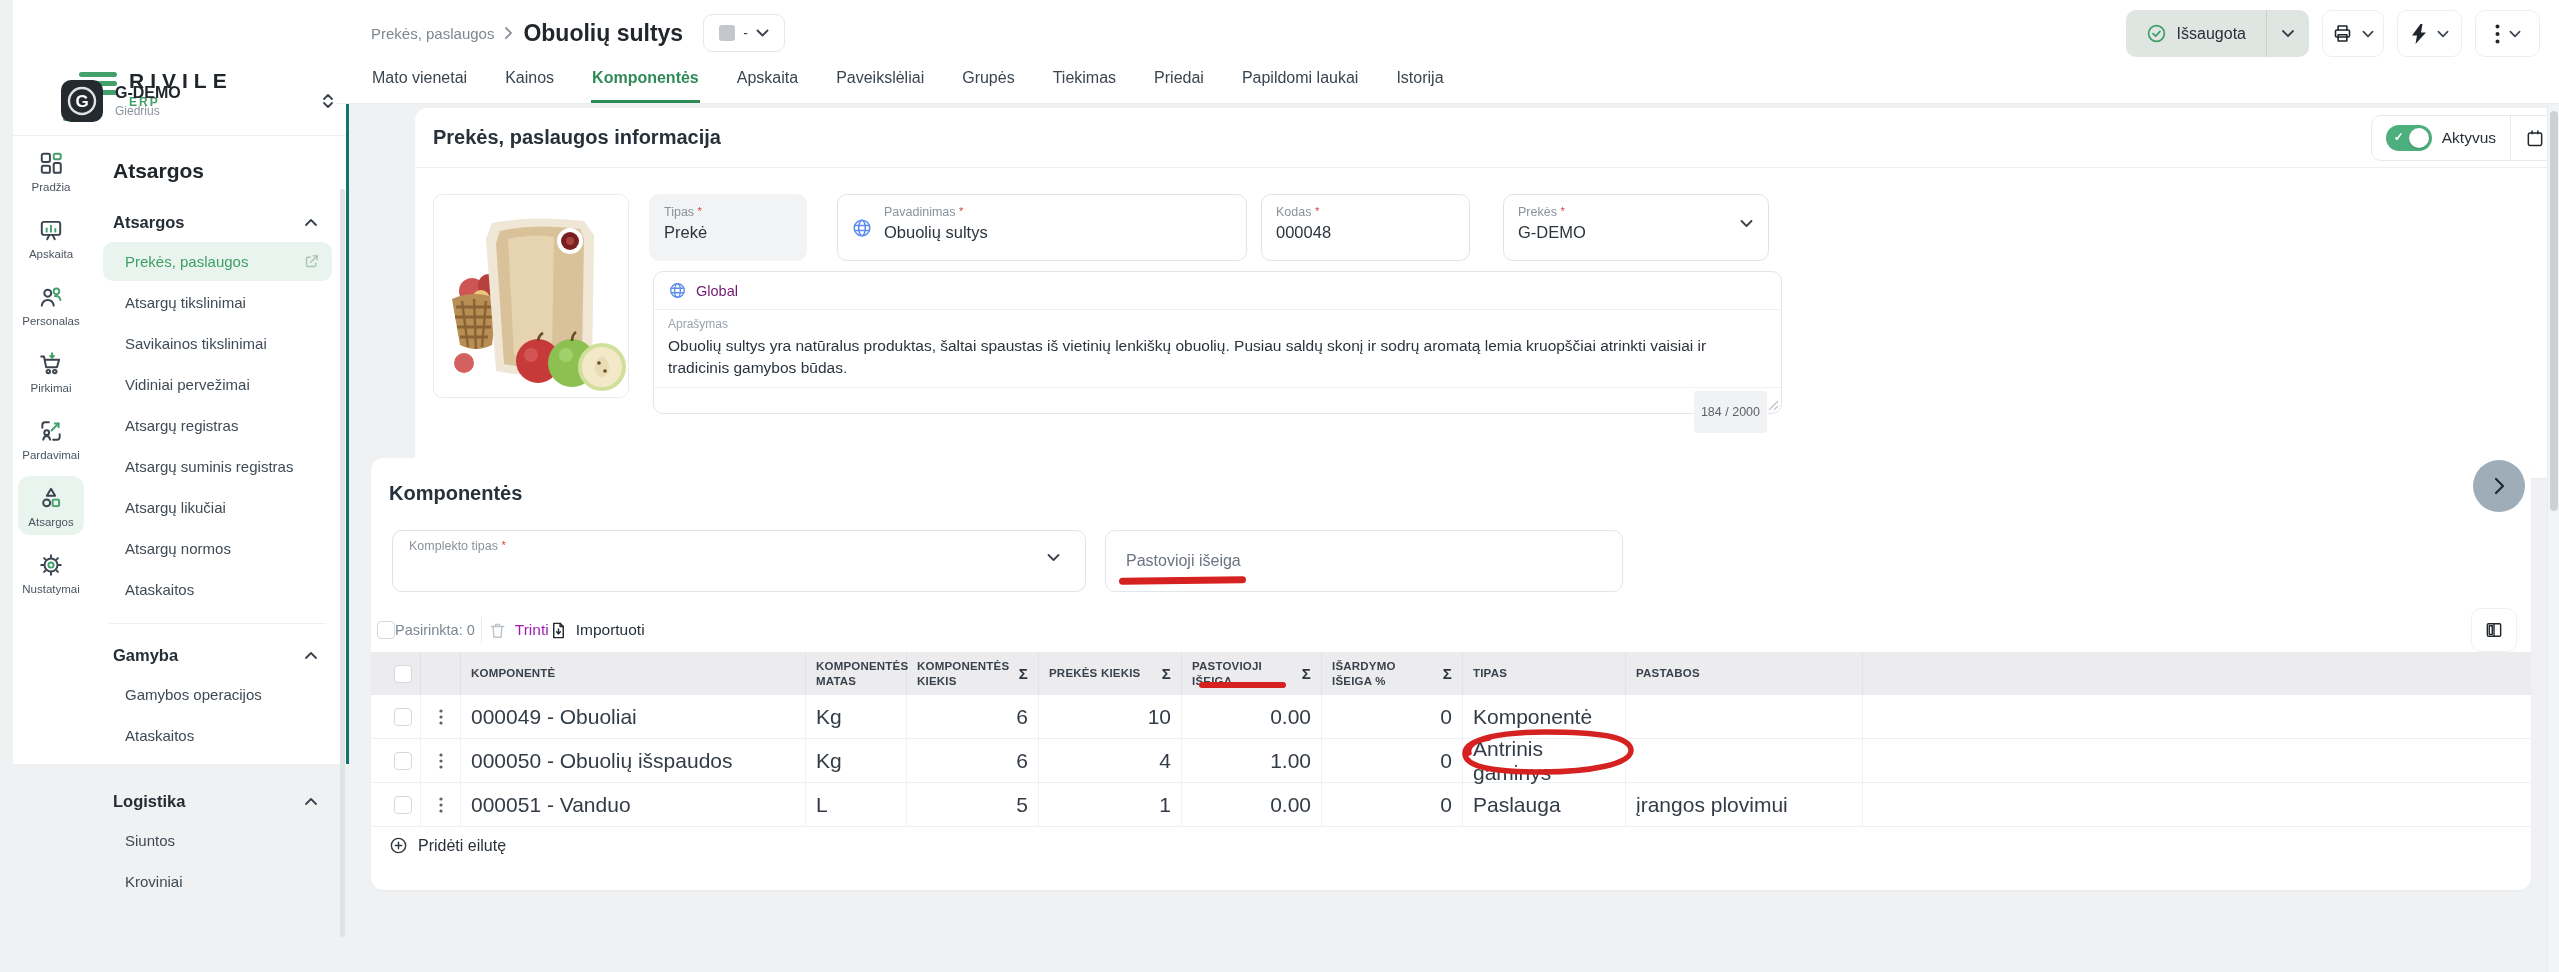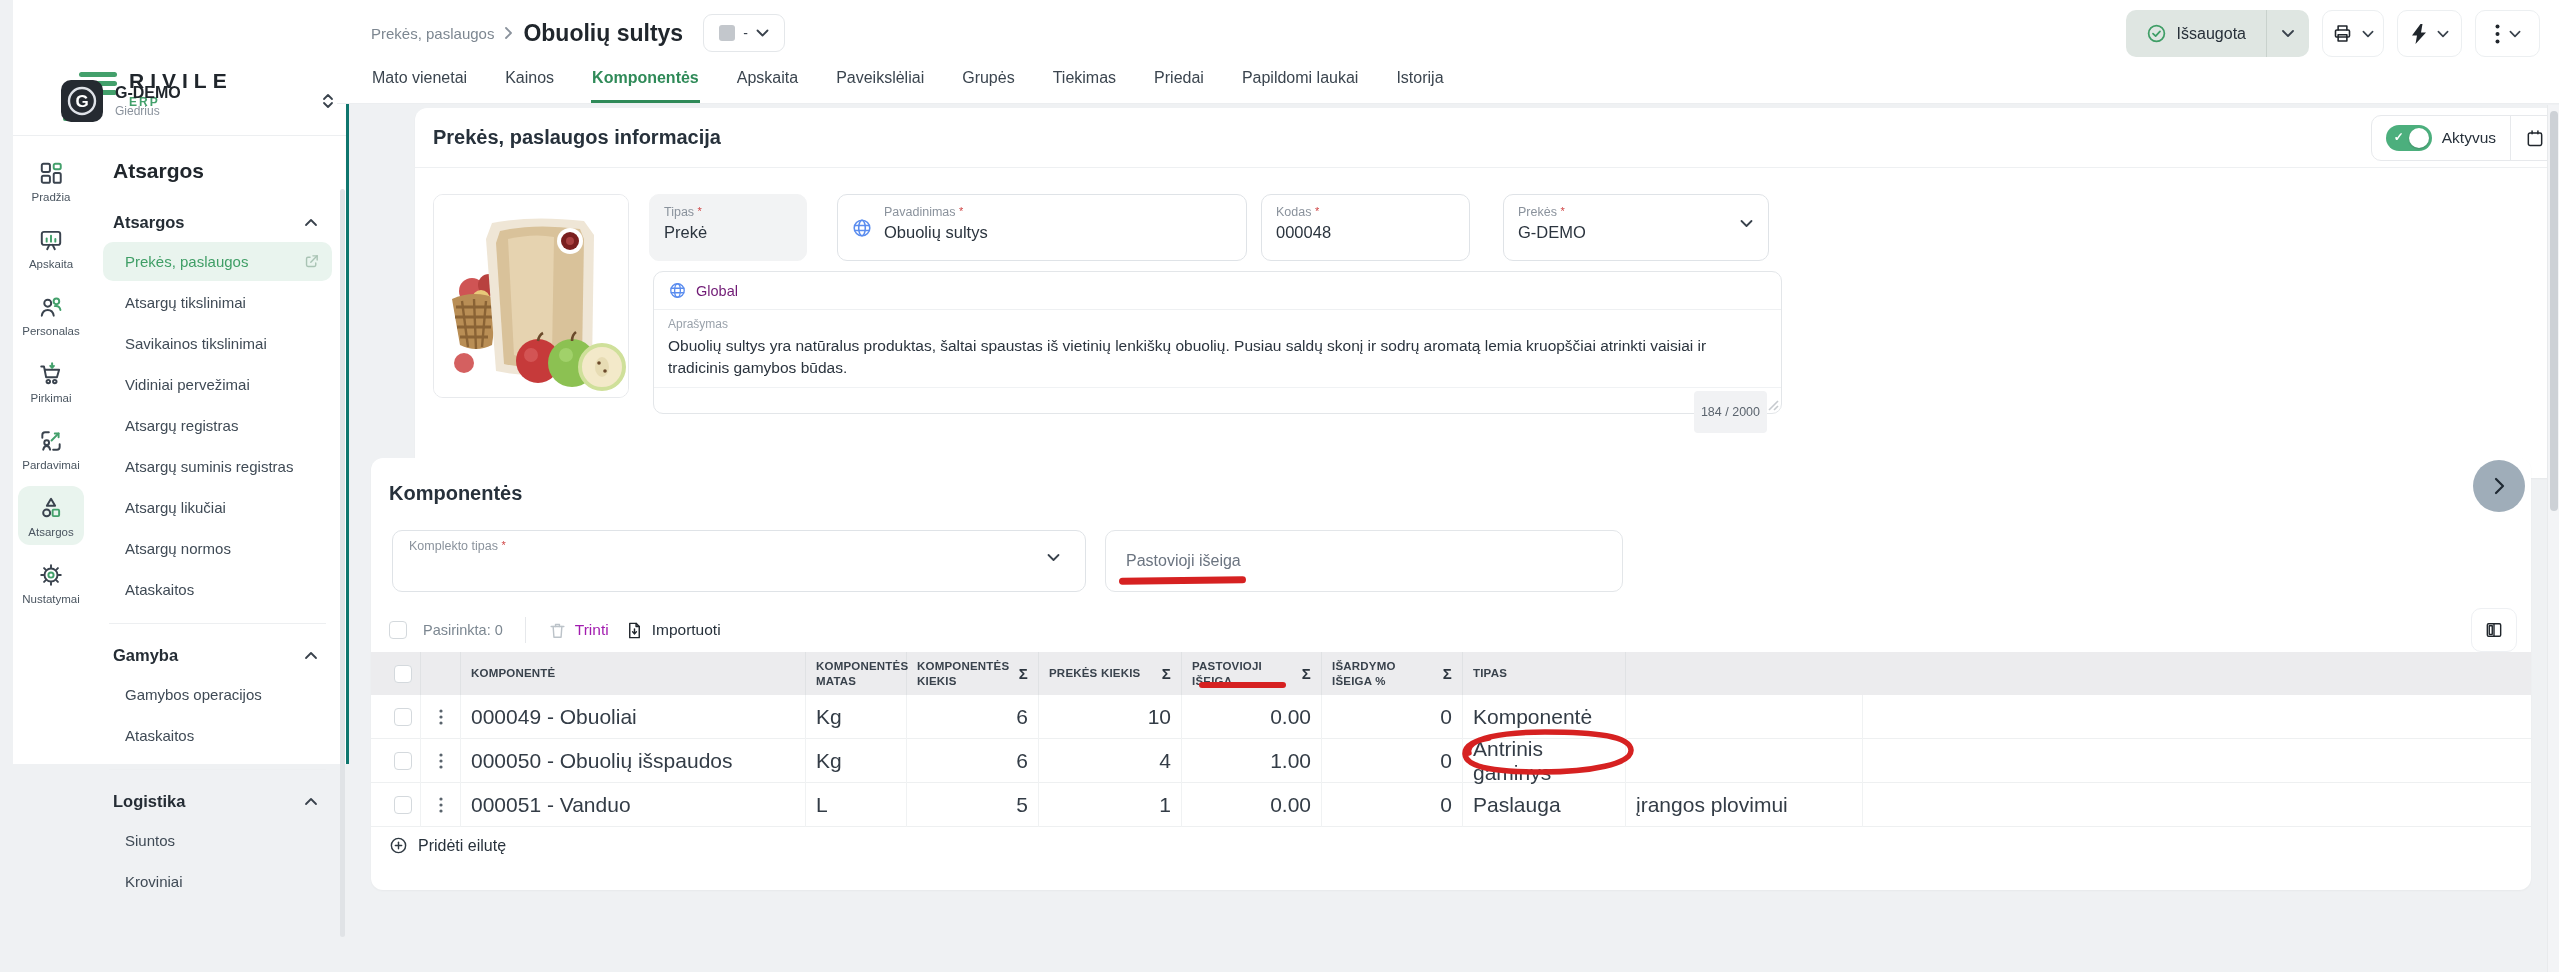--- a/index.html
+++ b/index.html
@@ -16,21 +16,21 @@
   #logo-name { font-size:21px; font-weight:bold; letter-spacing:6px; color:#20262c; }
   #logo-sub { font-size:12px; font-weight:bold; letter-spacing:2px; color:#43a06b; margin-top:5px; }
   #account-row { position:absolute; left:48px; top:78px; right:10px; height:46px; display:flex; align-items:center; gap:12px; cursor:pointer; }
   .avatar { width:42px; height:42px; border-radius:10px; background:#252a31; display:flex; align-items:center; justify-content:center; flex:none; }
   #account-names { flex:1; }
   #account-company { font-size:16px; font-weight:bold; color:#20262c; }
   #account-user { font-size:12px; color:#8a929c; margin-top:2px; }
   #left-body { position:absolute; top:137px; left:0; right:0; bottom:0; display:flex; }
 
   
-  #rail { width:76px; padding-top:14px; display:flex; flex-direction:column; align-items:center; gap:8px; }
+  #rail { width:76px; padding-top:4px; display:flex; flex-direction:column; align-items:center; gap:8px; }
   .rail-item { width:66px; padding:9px 2px 7px; border-radius:12px; display:flex; flex-direction:column; align-items:center; gap:5px; cursor:pointer; }
   .rail-item.active { background:#e9f4ee; }
   .rail-label { font-size:11.5px; color:#4a5560; }
   .rail-item svg { display:block; }
 
   
   #sidebar { position:relative; flex:1; padding:18px 14px 0 14px; }
   #sidebar-title { font-size:21px; font-weight:bold; color:#20262c; margin:4px 0 22px 10px; }
   .sec-head { display:flex; align-items:center; justify-content:space-between; padding:8px 14px 8px 10px; cursor:pointer; }
   .sec-label { font-size:16.5px; font-weight:bold; color:#252d35; }
@@ -110,21 +110,21 @@
 
   
   #comp-head { padding:24px 18px 0; }
   #next-circle { position:absolute; right:6px; top:2px; width:52px; height:52px; border-radius:50%; background:#9fadb9; display:flex; align-items:center; justify-content:center; cursor:pointer; }
   .combo { position:absolute; top:72px; height:62px; border:1px solid #dfe3e7; border-radius:10px; background:#fff; padding:8px 16px; cursor:pointer; }
   #combo-komplekto { left:21px; width:694px; }
   #combo-komplekto .field-caret { top:22px; right:24px; }
   #iseiga-box { position:absolute; left:734px; top:72px; width:518px; height:62px; border:1px solid #e3e6e9; border-radius:10px; background:#fff; display:flex; align-items:center; padding:0 20px; cursor:pointer; }
   #iseiga-label { font-size:16px; color:#6b7480; }
 
-  #comp-toolbar { position:absolute; left:0; top:150px; right:0; height:44px; display:flex; align-items:center; padding:0 18px; gap:16px; }
+  #comp-toolbar { position:absolute; left:0; top:150px; right:0; height:44px; display:flex; align-items:center; padding:0 6px; }
   .checkbox { width:18px; height:18px; border:1.5px solid #d4d9dd; border-radius:4px; background:#fff; flex:none; cursor:pointer; }
   #selected-label { font-size:14.5px; color:#7c8791; }
   .vsep { width:1px; height:26px; background:#e6e8eb; margin:0 6px; }
   .tool-btn { display:flex; align-items:center; gap:8px; cursor:pointer; }
   .tool-btn span { font-size:15.5px; }
   #delete-btn span { color:#a21caf; }
   #import-btn span { color:#27313b; }
   #columns-btn { position:absolute; right:14px; top:150px; width:46px; height:44px; border:1px solid #eef0f3; border-radius:10px; background:#fff; display:flex; align-items:center; justify-content:center; cursor:pointer; }
 
   
@@ -630,20 +630,23 @@
             </div>
           <div class="tcell">
               <span class="th-flex">
                 <span class="th-label w80">IŠARDYMO IŠEIGA %</span>
                 <span class="sigma">Σ</span>
               </span>
             </div>
           <div class="tcell">
               <span class="th-label">TIPAS</span>
             </div>
+          <div class="tcell">
+              <span class="th-label">PASTABOS</span>
+            </div>
           <div class="tcell"></div>
         </div>
 
         <div class="trow brow">
           <div class="tcell cb-cell">
               <span class="checkbox"></span>
             </div>
           <div class="tcell kebab-cell">
               <svg width="4" height="16" viewBox="0 0 4 16" fill="#59636c">
                 <circle cx="2" cy="2" r="1.6"></circle>

